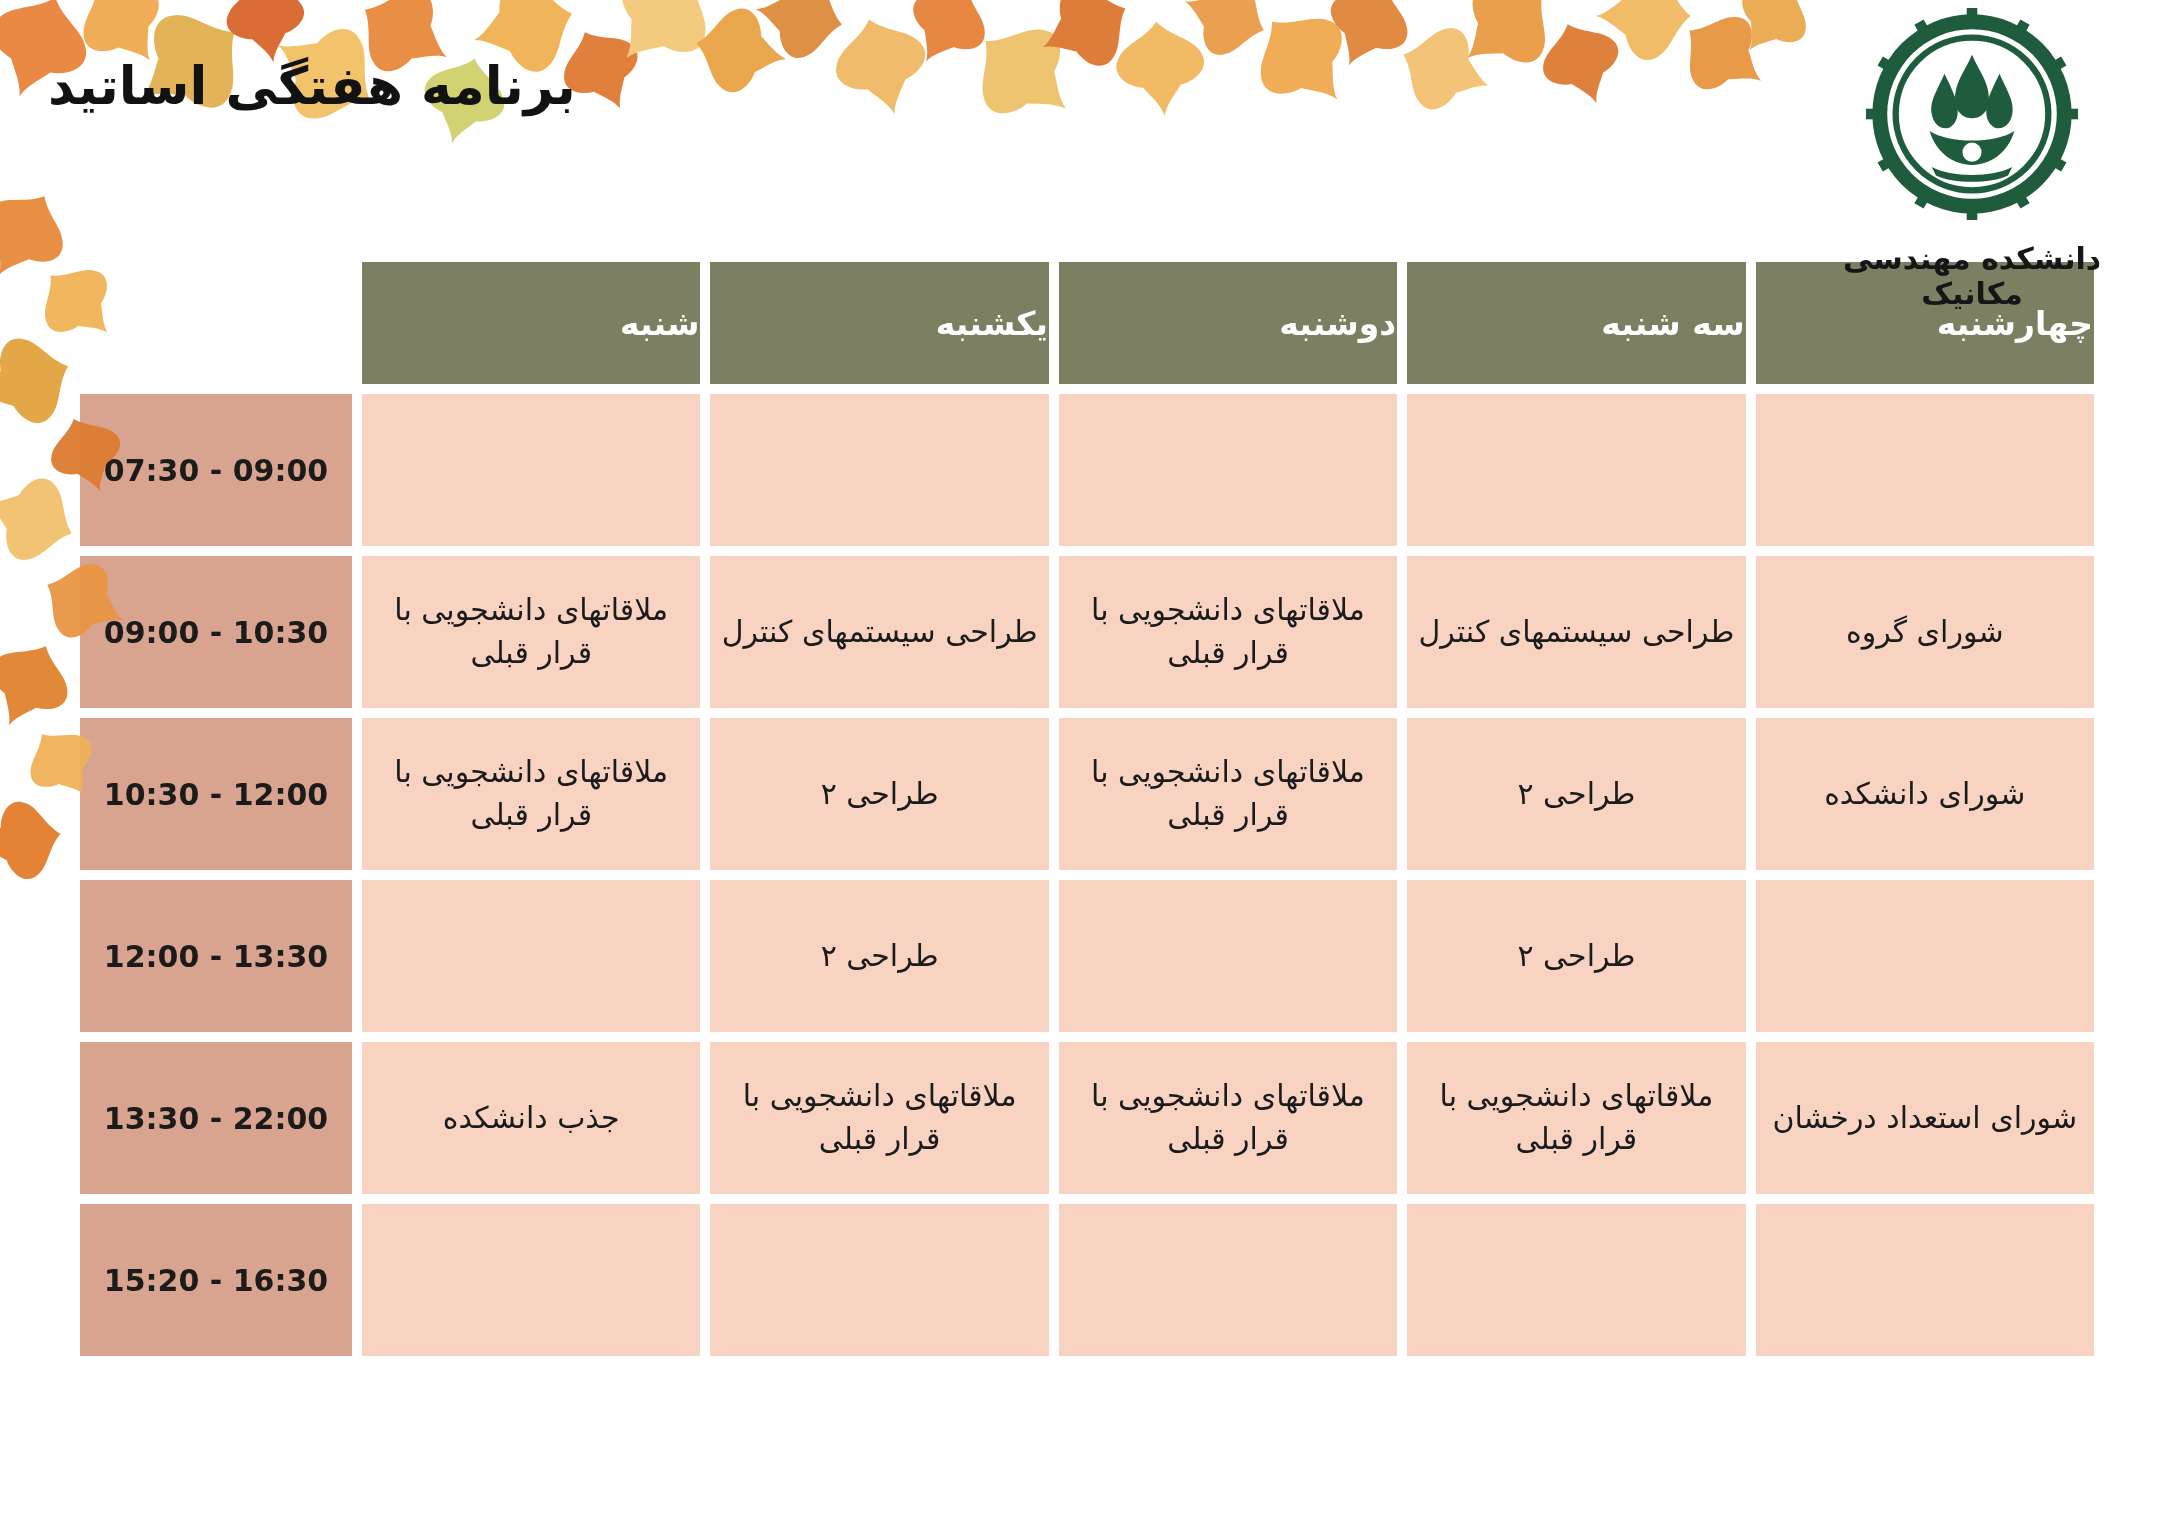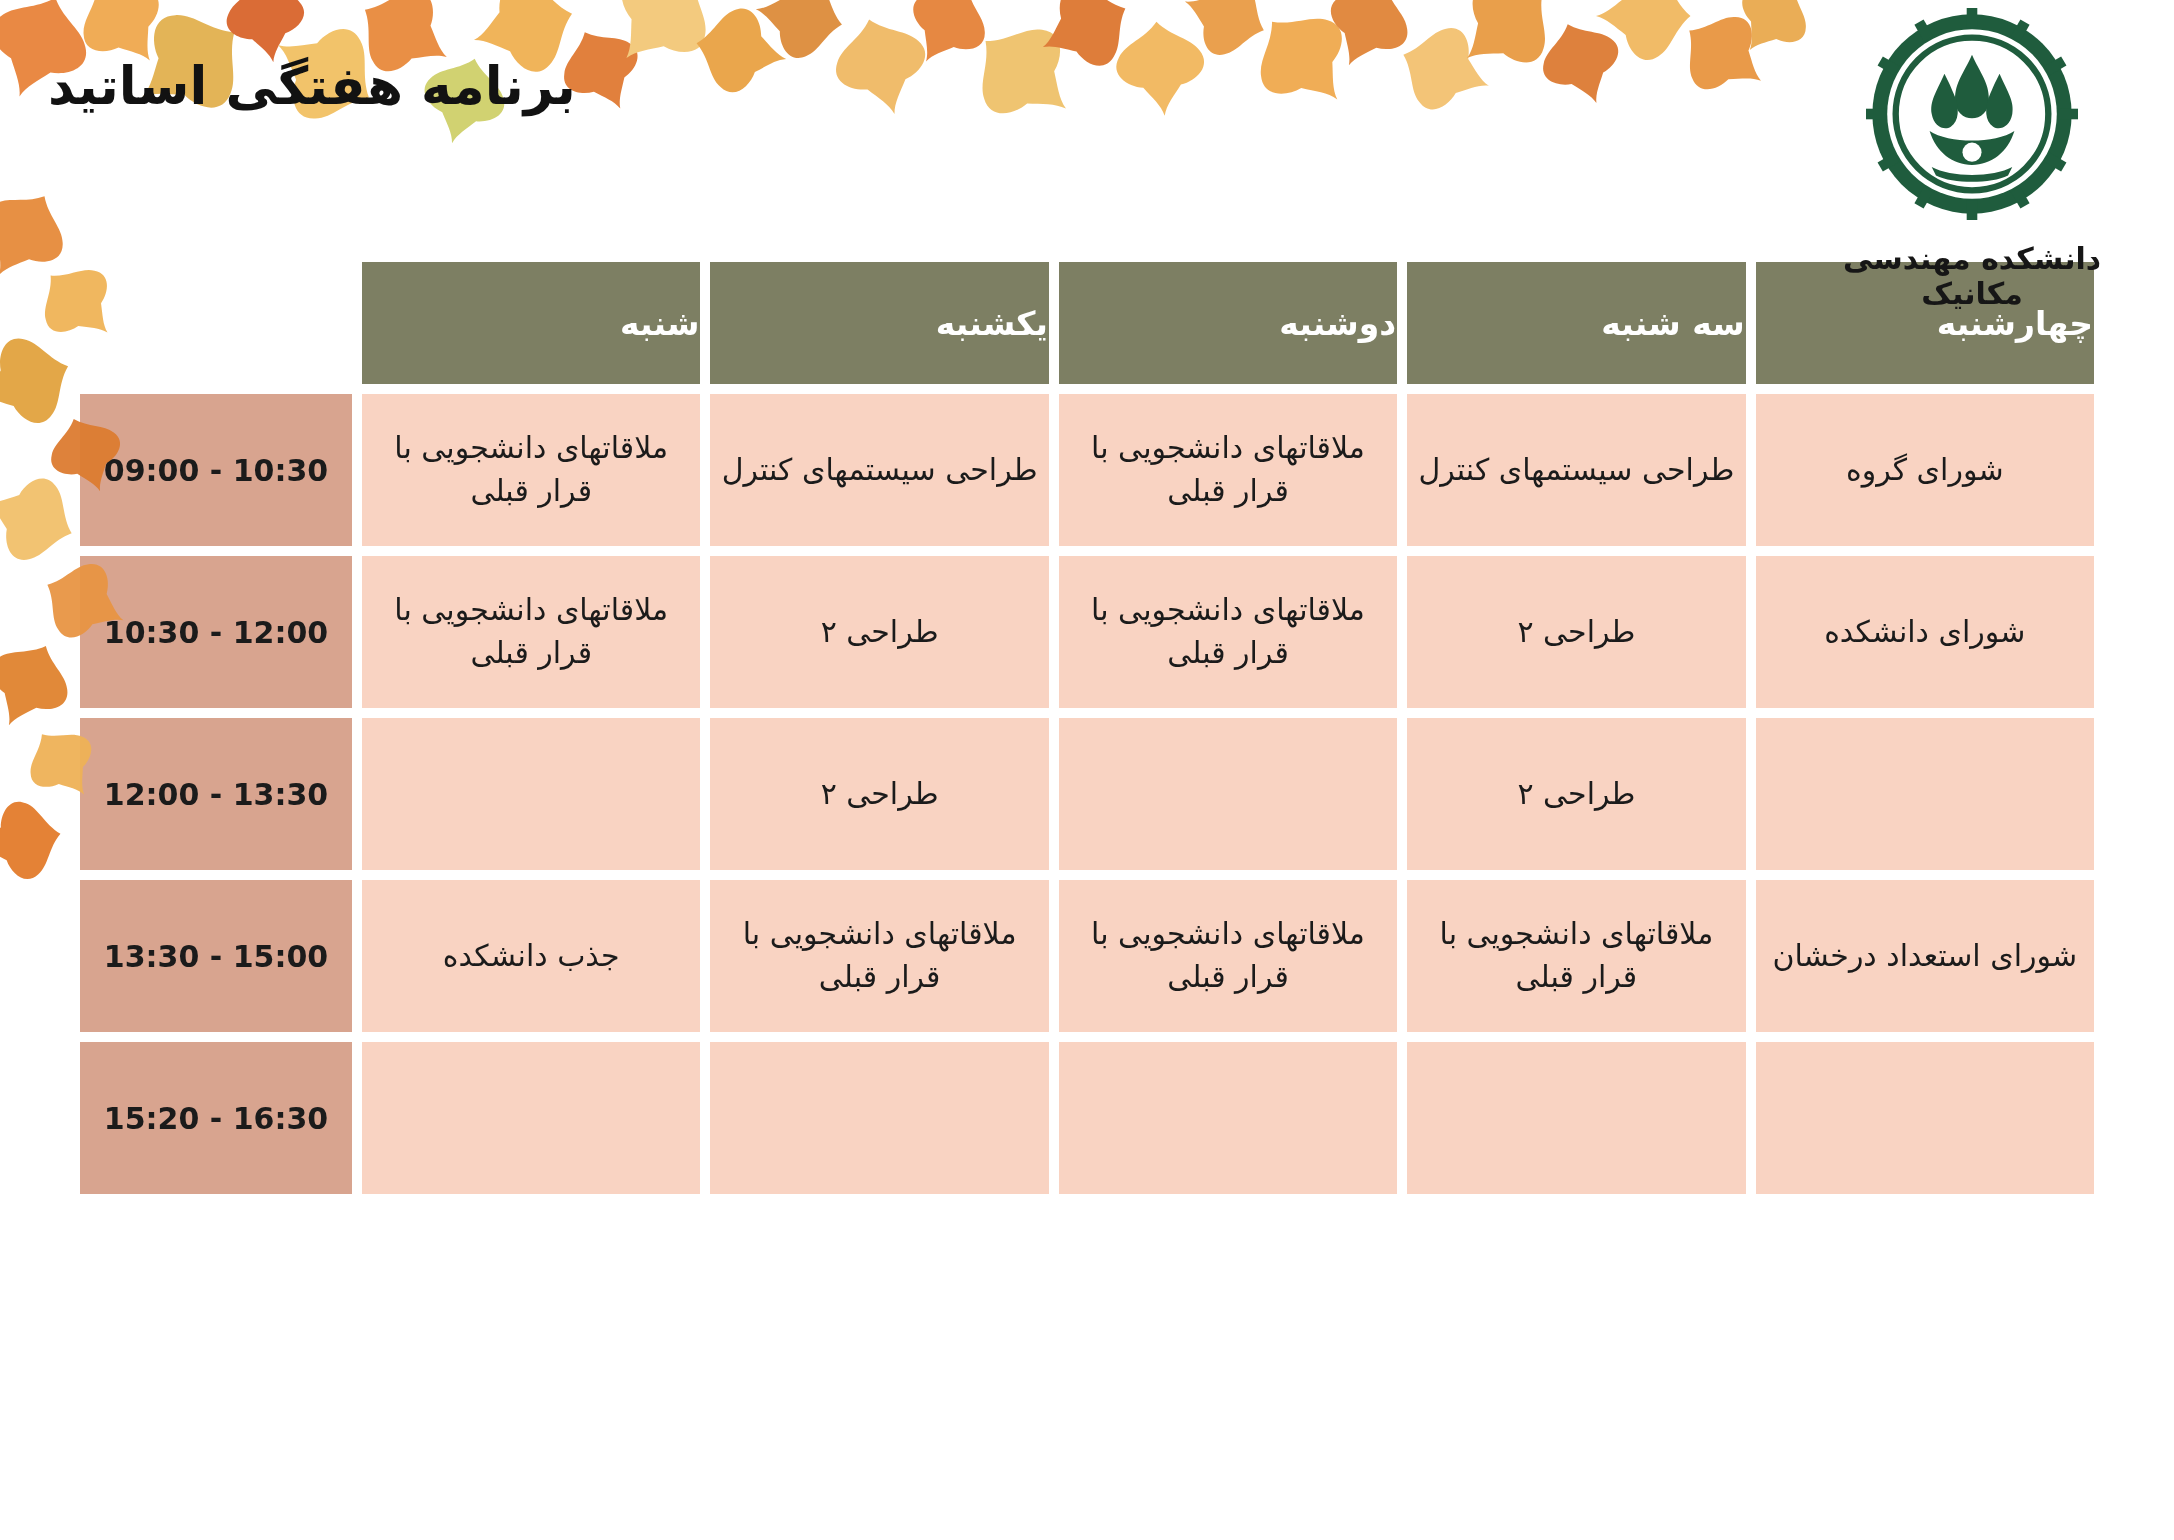--- a/index.html
+++ b/index.html
@@ -300,20 +300,28 @@
         <th class="dayhead">چهارشنبه</th>
         <th class="dayhead">سه  شنبه</th>
         <th class="dayhead">دوشنبه</th>
         <th class="dayhead">یکشنبه</th>
         <th class="dayhead">شنبه</th>
         <th class="corner"></th>
       </tr>
     </thead>
     <tbody>
       <tr>
+        <td class="slot empty"></td>
+        <td class="slot empty"></td>
+        <td class="slot empty"></td>
+        <td class="slot empty"></td>
+        <td class="slot empty"></td>
+        <td class="timecell">07:30 - 09:00</td>
+      </tr>
+      <tr>
         <td class="slot">شورای گروه</td>
         <td class="slot">طراحی سیستمهای کنترل</td>
         <td class="slot">ملاقاتهای دانشجویی با قرار قبلی</td>
         <td class="slot">طراحی سیستمهای کنترل</td>
         <td class="slot">ملاقاتهای دانشجویی با قرار قبلی</td>
         <td class="timecell">09:00 - 10:30</td>
       </tr>
       <tr>
         <td class="slot">شورای دانشکده</td>
         <td class="slot">طراحی ۲</td>
@@ -329,21 +337,21 @@
         <td class="slot">طراحی ۲</td>
         <td class="slot empty"></td>
         <td class="timecell">12:00 - 13:30</td>
       </tr>
       <tr>
         <td class="slot">شورای استعداد درخشان</td>
         <td class="slot">ملاقاتهای دانشجویی با قرار قبلی</td>
         <td class="slot">ملاقاتهای دانشجویی با قرار قبلی</td>
         <td class="slot">ملاقاتهای دانشجویی با قرار قبلی</td>
         <td class="slot">جذب دانشکده</td>
-        <td class="timecell">13:30 - 15:00</td>
+        <td class="timecell">13:30 - 22:00</td>
       </tr>
       <tr>
         <td class="slot empty"></td>
         <td class="slot empty"></td>
         <td class="slot empty"></td>
         <td class="slot empty"></td>
         <td class="slot empty"></td>
         <td class="timecell">15:20 - 16:30</td>
       </tr>
     </tbody>

